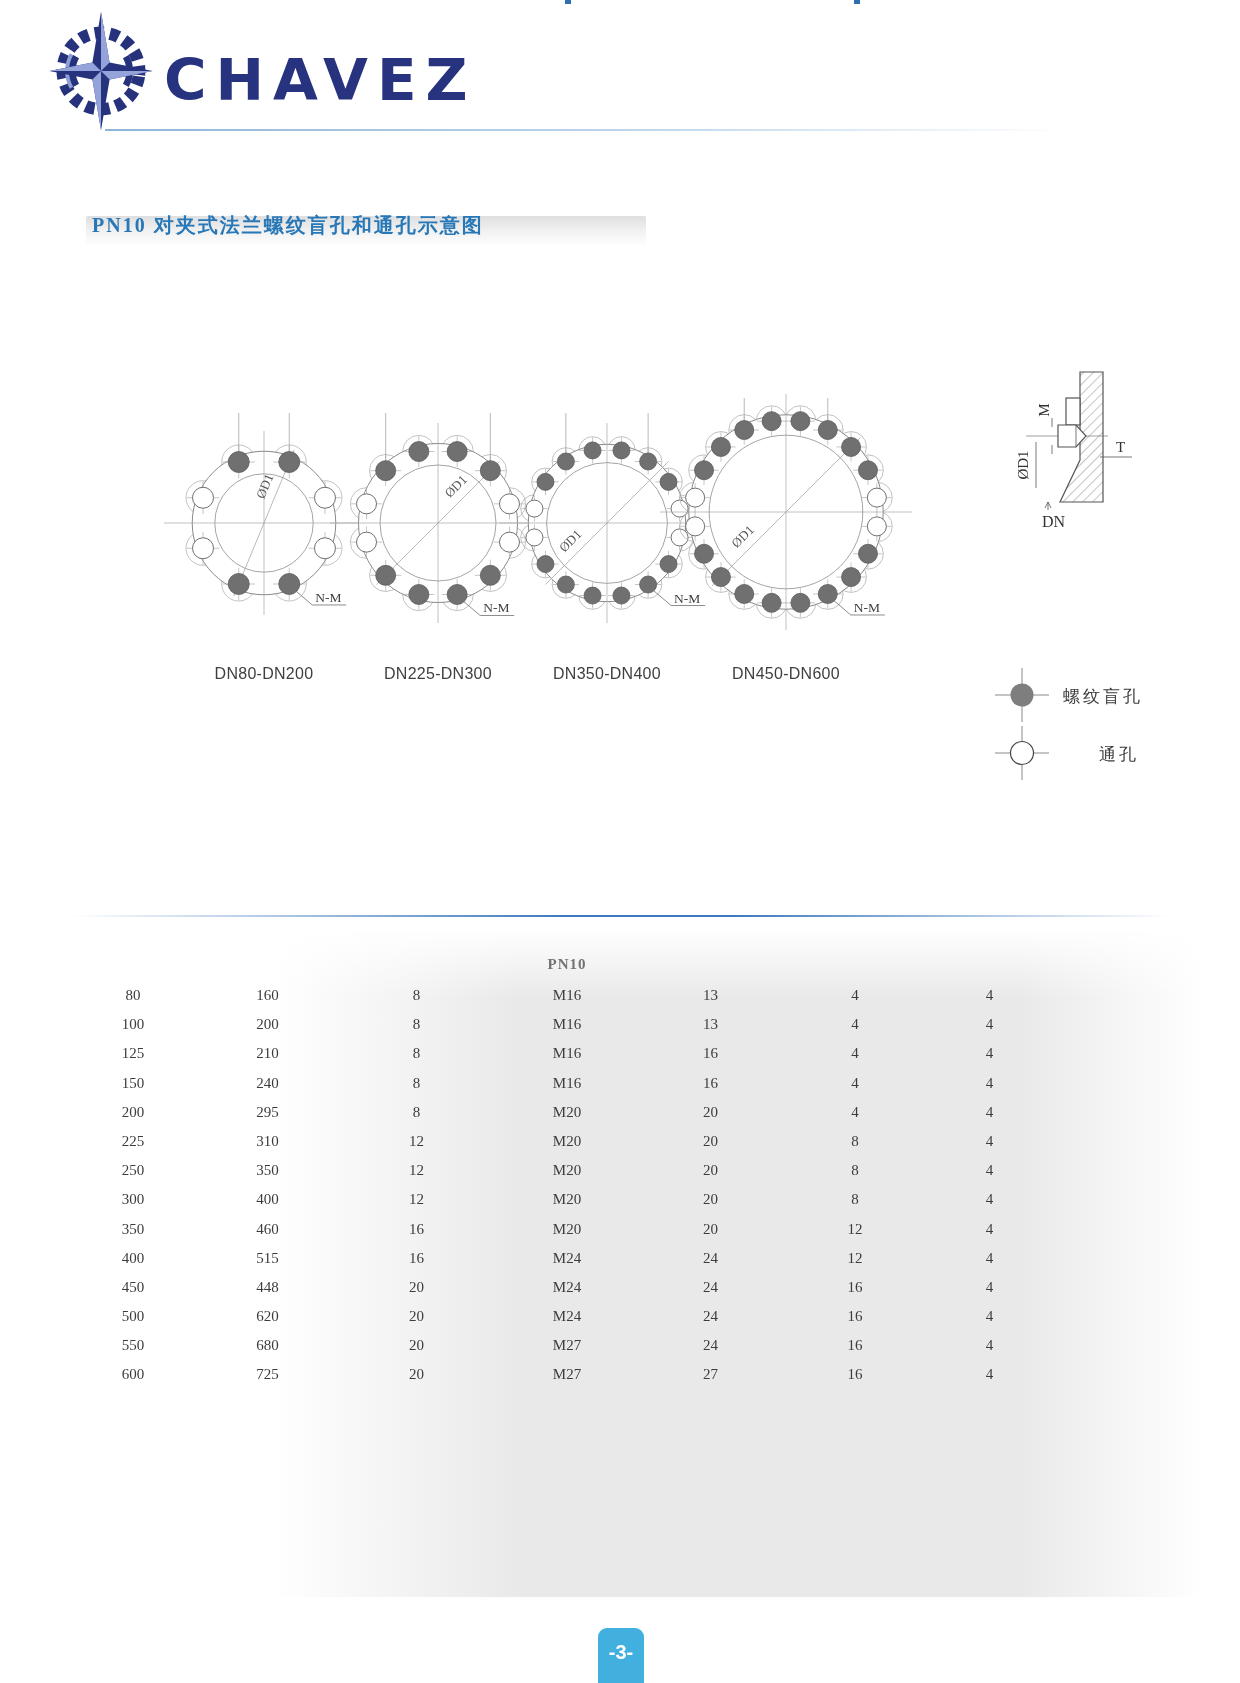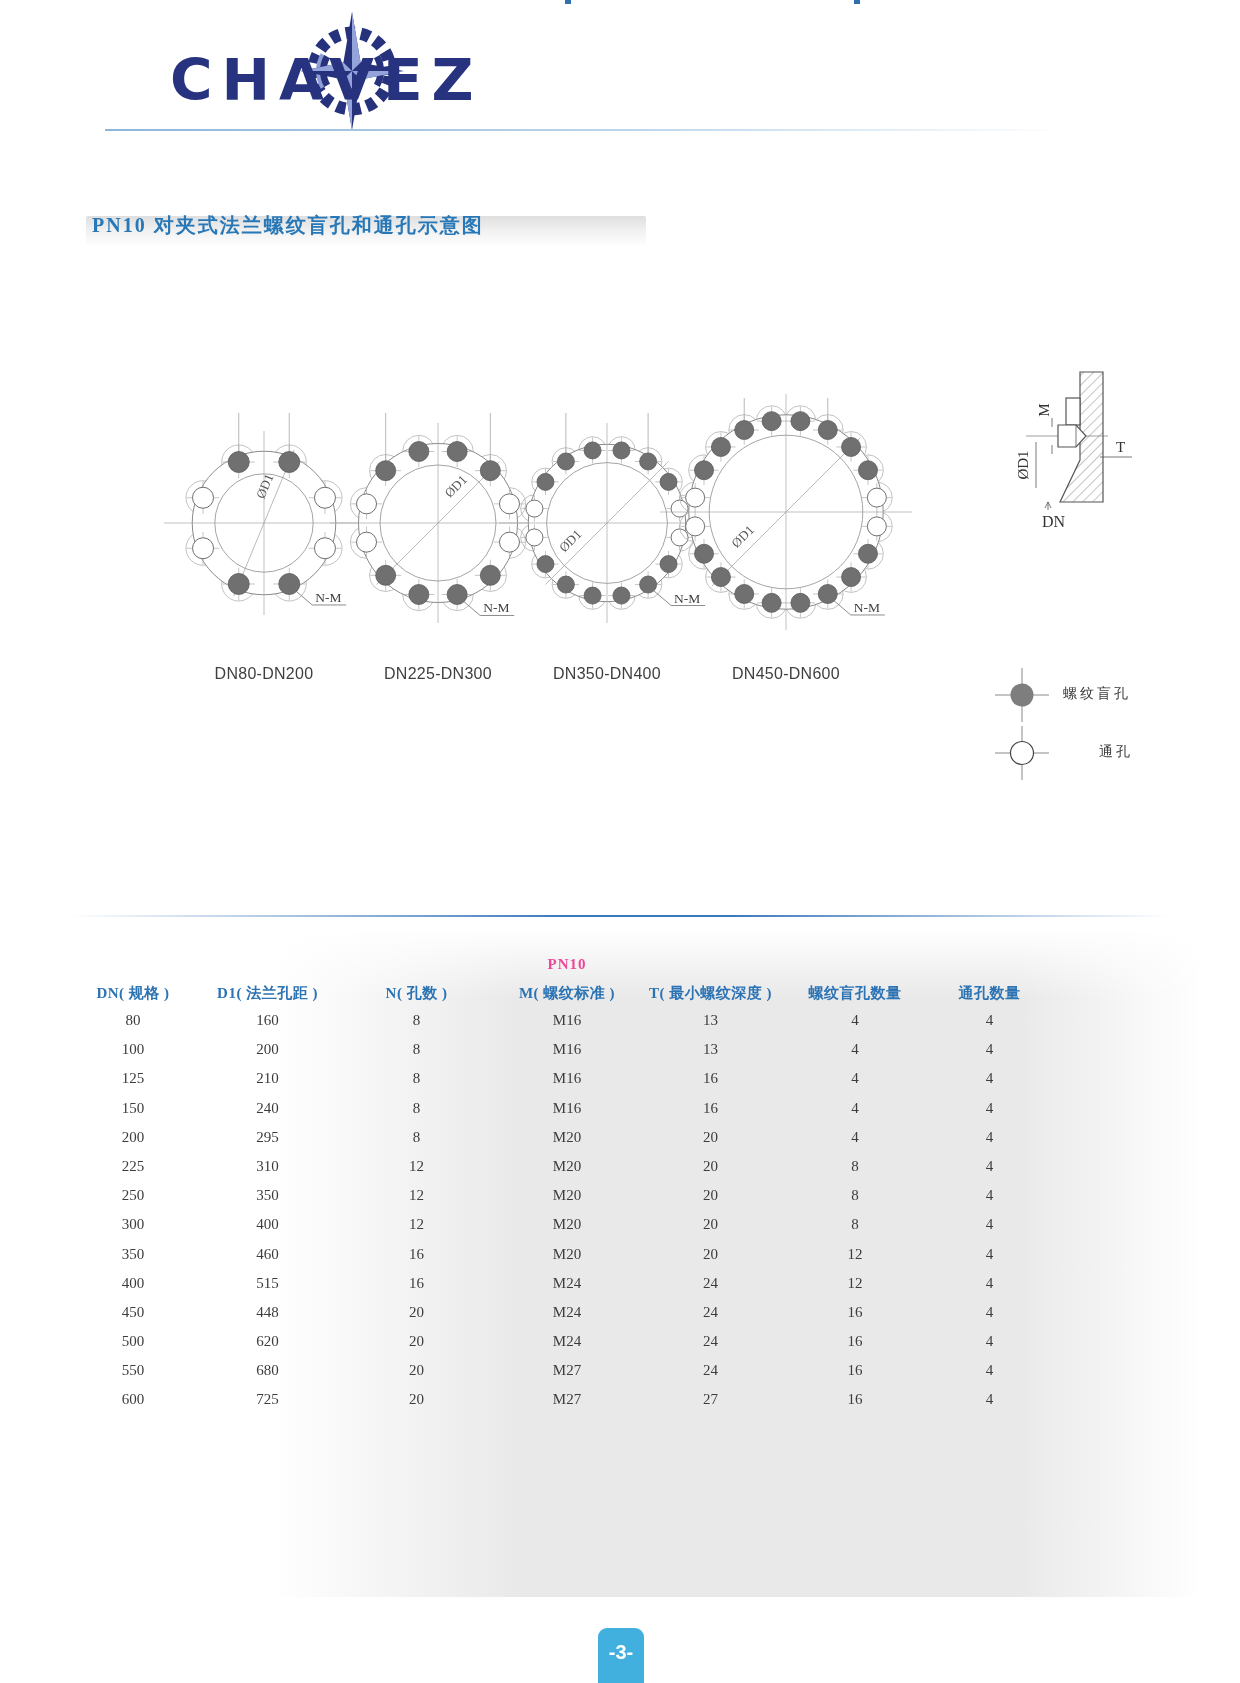--- a/index.html
+++ b/index.html
@@ -1,49 +1,49 @@
 <!DOCTYPE html>
 <html><head>
 <meta charset="utf-8">
 <style>
   html,body{margin:0;padding:0;background:#fff;}
   #page{position:relative;width:1240px;height:1683px;background:#ffffff;overflow:hidden;
         font-family:"Liberation Serif", serif;}
   
   .crop-mark{position:absolute;top:0;width:6px;height:4px;background:#2d6fb0;}
   
-  #logo-wrap{position:absolute;left:42px;top:6px;width:620px;height:124px;text-align:center;}
+  #logo-wrap{position:absolute;left:36px;top:6px;width:620px;height:124px;}
   #brand-text{position:absolute;left:128px;top:40px;font-family:"DejaVu Sans",sans-serif;
       font-weight:800;font-size:58px;letter-spacing:9px;color:#283380;transform:scaleY(0.98);}
   #logo-underline{position:absolute;left:105px;top:129px;width:962px;height:2px;
       background:linear-gradient(to right,#8fb6d9,#bcd6ec 55%,rgba(220,235,247,0));}
   
   #title-band{position:absolute;left:86px;top:216px;width:560px;height:34px;border-radius:2px;
       background:linear-gradient(180deg,#d4d4d4 0%,#ededed 45%,#ffffff 90%);opacity:.75;}
   #page-title{position:absolute;left:92px;top:212px;font-size:20px;font-weight:700;
       color:#2878b8;letter-spacing:2px;}
   
   svg.page-svg{position:absolute;left:0;top:0;}
   
   .diagram-caption{position:absolute;top:664px;width:180px;margin-left:-90px;text-align:center;
       font-family:"Liberation Sans",sans-serif;font-size:17px;color:#3f3f3f;
       transform:scaleX(.94);letter-spacing:.3px;}
   
-  .legend-label{position:absolute;left:1063px;font-size:14px;color:#3a3a3a;letter-spacing:3px;}
+  .legend-label{position:absolute;left:1063px;font-size:17px;color:#3a3a3a;letter-spacing:3px;}
   
   #blue-separator{position:absolute;left:70px;top:915px;width:1100px;height:2px;
       background:linear-gradient(to right,rgba(60,121,189,0),#3c79bd 45%,#3c79bd 60%,rgba(60,121,189,0));}
   #table-band{position:absolute;left:0;top:928px;width:1240px;height:669px;
       background:linear-gradient(90deg,rgba(233,233,233,0) 22%,#e9e9e9 42%,#e9e9e9 82%,rgba(233,233,233,0) 97%);}
   #table-band::before{content:'';position:absolute;left:0;top:0;right:0;height:70px;
       background:linear-gradient(#ffffff,rgba(255,255,255,0));}
   
   #flange-table{position:absolute;left:70px;top:981px;width:980px;}
   #pn10-label{position:absolute;left:424px;top:-25px;width:146px;text-align:center;
-      font-size:15px;font-weight:600;color:#ec4899;letter-spacing:1px;}
+      font-size:15px;font-weight:600;color:#737373;letter-spacing:1px;}
   .trow{display:grid;grid-template-columns:126px 143px 155px 146px 141px 148px 121px;}
   .trow.head{height:25px;line-height:25px;}
   .trow.body{height:29.2px;line-height:29.2px;}
   .tcell{text-align:center;white-space:nowrap;}
   .trow.head .tcell{font-size:15px;font-weight:600;color:#2c73b4;letter-spacing:.5px;}
   .trow.body .tcell{font-size:15px;color:#3c3c3c;}
   
   #page-badge{position:absolute;left:598px;top:1628px;width:46px;height:55px;background:#41b0df;
       border-radius:9px 9px 0 0;color:#ffffff;font-family:"Liberation Sans",sans-serif;
       font-weight:700;font-size:20px;text-align:center;line-height:48px;}
@@ -394,29 +394,20 @@
   </svg>
 
   <div class="legend-label" style="top:685px;">螺纹盲孔</div>
   <div class="legend-label" style="top:743px;margin-left:36px;">通孔</div>
 
   <div id="blue-separator"></div>
   <div id="table-band"></div>
 
   <div id="flange-table">
     <div id="pn10-label">PN10</div>
-  <div class="trow head">
-        <div class="tcell">DN( 规格 )</div>
-        <div class="tcell">D1( 法兰孔距 )</div>
-        <div class="tcell">N( 孔数 )</div>
-        <div class="tcell">M( 螺纹标准 )</div>
-        <div class="tcell">T( 最小螺纹深度 )</div>
-        <div class="tcell">螺纹盲孔数量</div>
-        <div class="tcell">通孔数量</div>
-      </div>
       <div class="trow body">
         <div class="tcell">80</div>
         <div class="tcell">160</div>
         <div class="tcell">8</div>
         <div class="tcell">M16</div>
         <div class="tcell">13</div>
         <div class="tcell">4</div>
         <div class="tcell">4</div>
       </div>
       <div class="trow body">

